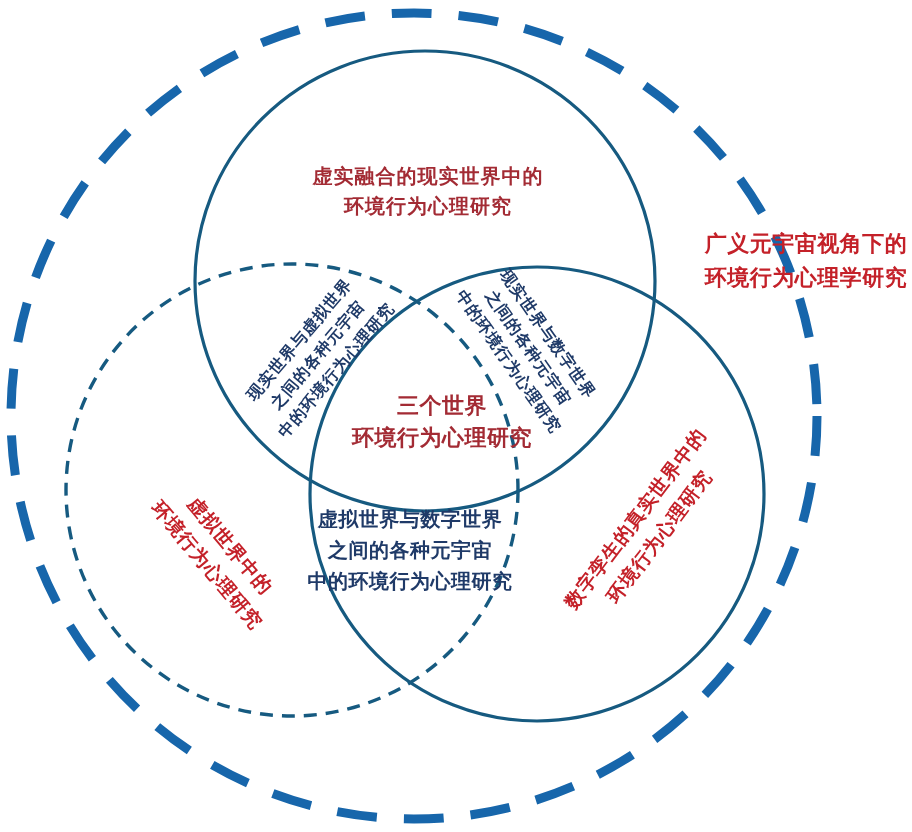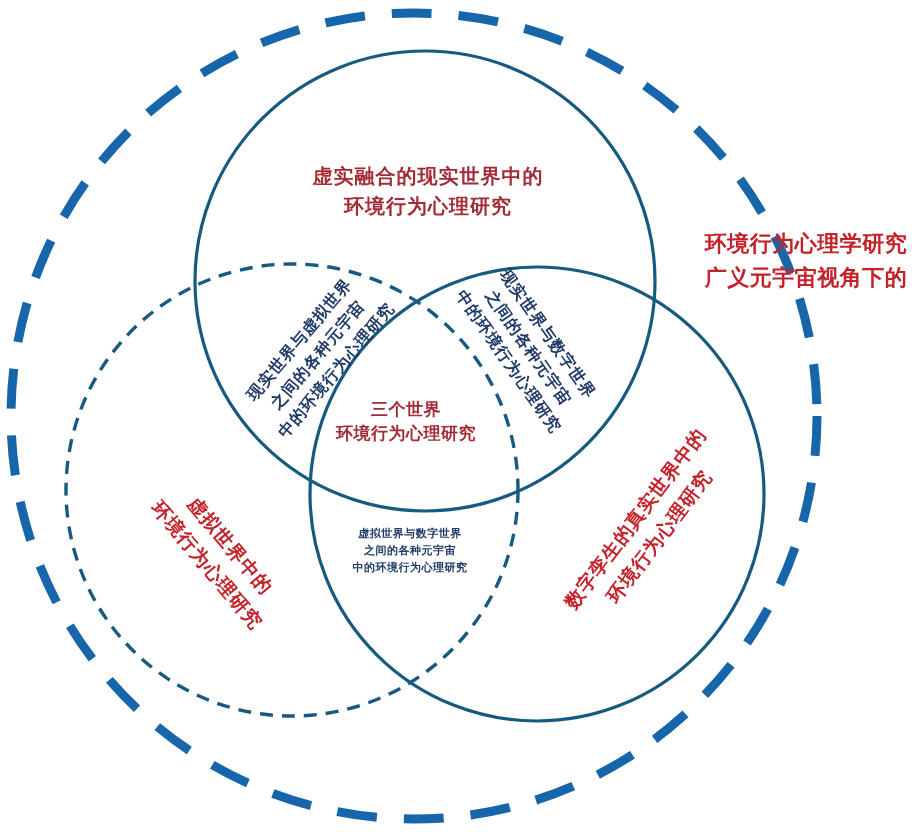--- a/index.html
+++ b/index.html
@@ -36,28 +36,28 @@
     left: 428px; top: 191px;
     transform: translate(-50%, -50%);
     font-size: 20px; line-height: 1.5; letter-spacing: 1px;
   }
   .lbl-outside-right {
     left: 806px; top: 261px;
     transform: translate(-50%, -50%);
     font-size: 22px; line-height: 1.55; letter-spacing: 0.5px;
   }
   .lbl-overlap-center {
-    left: 406px; top: 422px;
+    left: 442px; top: 422px;
     transform: translate(-50%, -50%);
-    font-size: 17px; line-height: 1.44; letter-spacing: 0.5px;
+    font-size: 22px; line-height: 1.44; letter-spacing: 0.5px;
   }
   .lbl-overlap-bottom {
     left: 410px; top: 551px;
     transform: translate(-50%, -50%);
-    font-size: 11px; line-height: 1.56; letter-spacing: 0.5px;
+    font-size: 20px; line-height: 1.56; letter-spacing: 0.5px;
   }
 
   
   .lbl-overlap-top-left {
     left: 318px; top: 355px;
     transform: translate(-50%, -50%) rotate(-50deg);
     font-size: 16px; line-height: 1.5; letter-spacing: 1px;
   }
   .lbl-overlap-top-right {
     left: 528px; top: 348px;
@@ -90,22 +90,22 @@
 
     <circle cx="537" cy="494" r="227" fill="none" stroke-width="3.2" stroke="#165a80"></circle>
   </svg>
 
   <div class="label dark-red lbl-top-circle">
     <div>虚实融合的现实世界中的</div>
     <div>环境行为心理研究</div>
   </div>
 
   <div class="label bright-red lbl-outside-right">
+    <div>广义元宇宙视角下的</div>
     <div>环境行为心理学研究</div>
-    <div>广义元宇宙视角下的</div>
   </div>
 
   <div class="label navy lbl-overlap-top-left">
     <div>现实世界与虚拟世界</div>
     <div>之间的各种元宇宙</div>
     <div>中的环境行为心理研究</div>
   </div>
 
   <div class="label navy lbl-overlap-top-right">
     <div>现实世界与数字世界</div>

